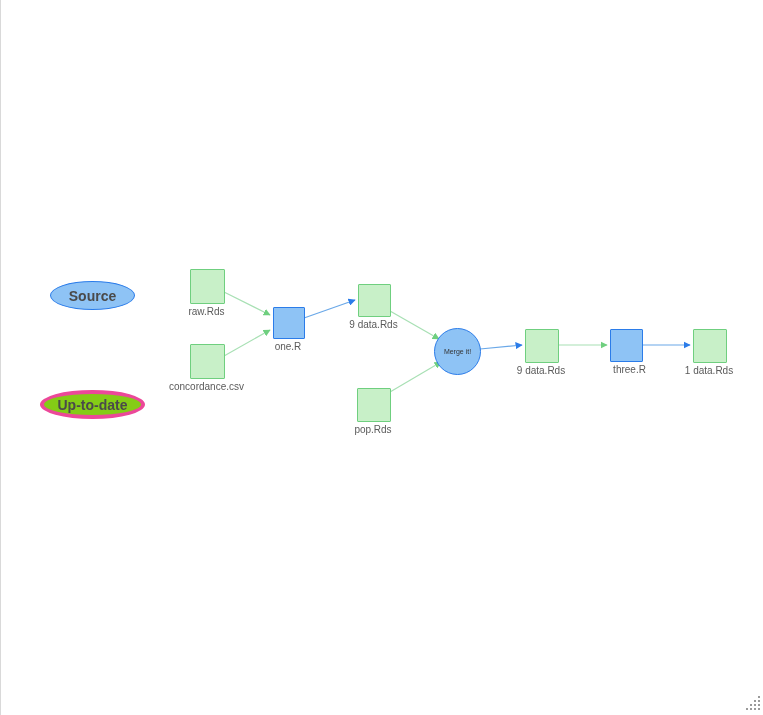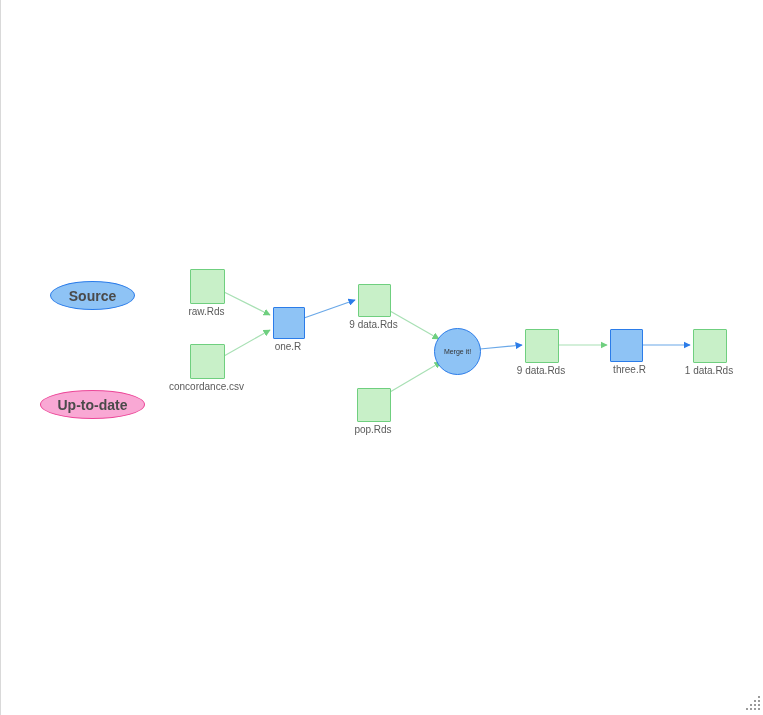--- a/index.html
+++ b/index.html
@@ -121,22 +121,22 @@
     align-items: center;
     justify-content: center;
   }
 
   .legend-ellipse.blue {
     background: #8ec3f5;
     border: 1px solid #2b7ce9;
   }
 
   .legend-ellipse.green {
-    background: #f9a8d4;
-    border: 1px solid #ec4899;
+    background: #84cc16;
+    border: 4px solid #ec4899;
   }
 
   .legend-text {
     font-size: 14px;
     color: #4a4a4a;
     line-height: 1;
     white-space: nowrap;
     font-family: "Liberation Sans", sans-serif;
   }
 

